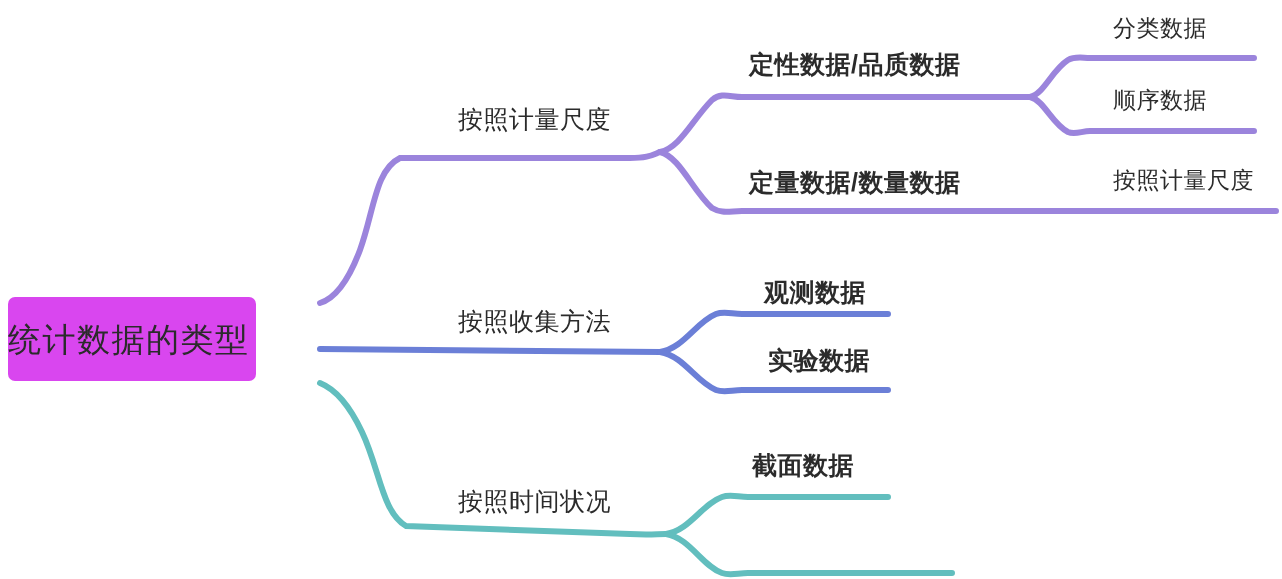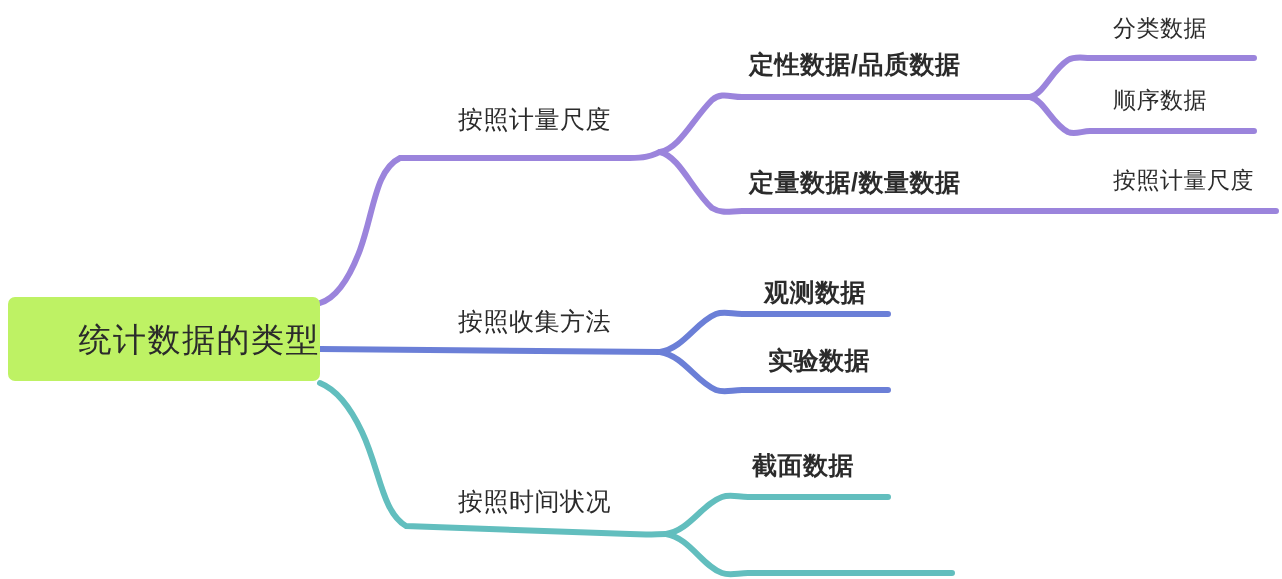--- a/index.html
+++ b/index.html
@@ -33,27 +33,27 @@
     position: absolute;
     white-space: nowrap;
     color: #2b2b2b;
     letter-spacing: 0.5px;
     line-height: 1;
   }
   .root-node {
     position: absolute;
     left: 8px;
     top: 297px;
-    width: 312px;
+    width: 248px;
     height: 84px;
-    background: #bef264;
+    background: #d946ef;
     border-radius: 7px;
     display: flex;
     align-items: center;
-    justify-content: flex-end;
+    justify-content: flex-start;
     box-sizing: border-box;
   }
   .root-node .root-text {
     font-size: 33px;
     color: #2b2b2b;
     letter-spacing: 1.5px;
     line-height: 1;
   }
   .lvl1 {
     font-size: 25px;

